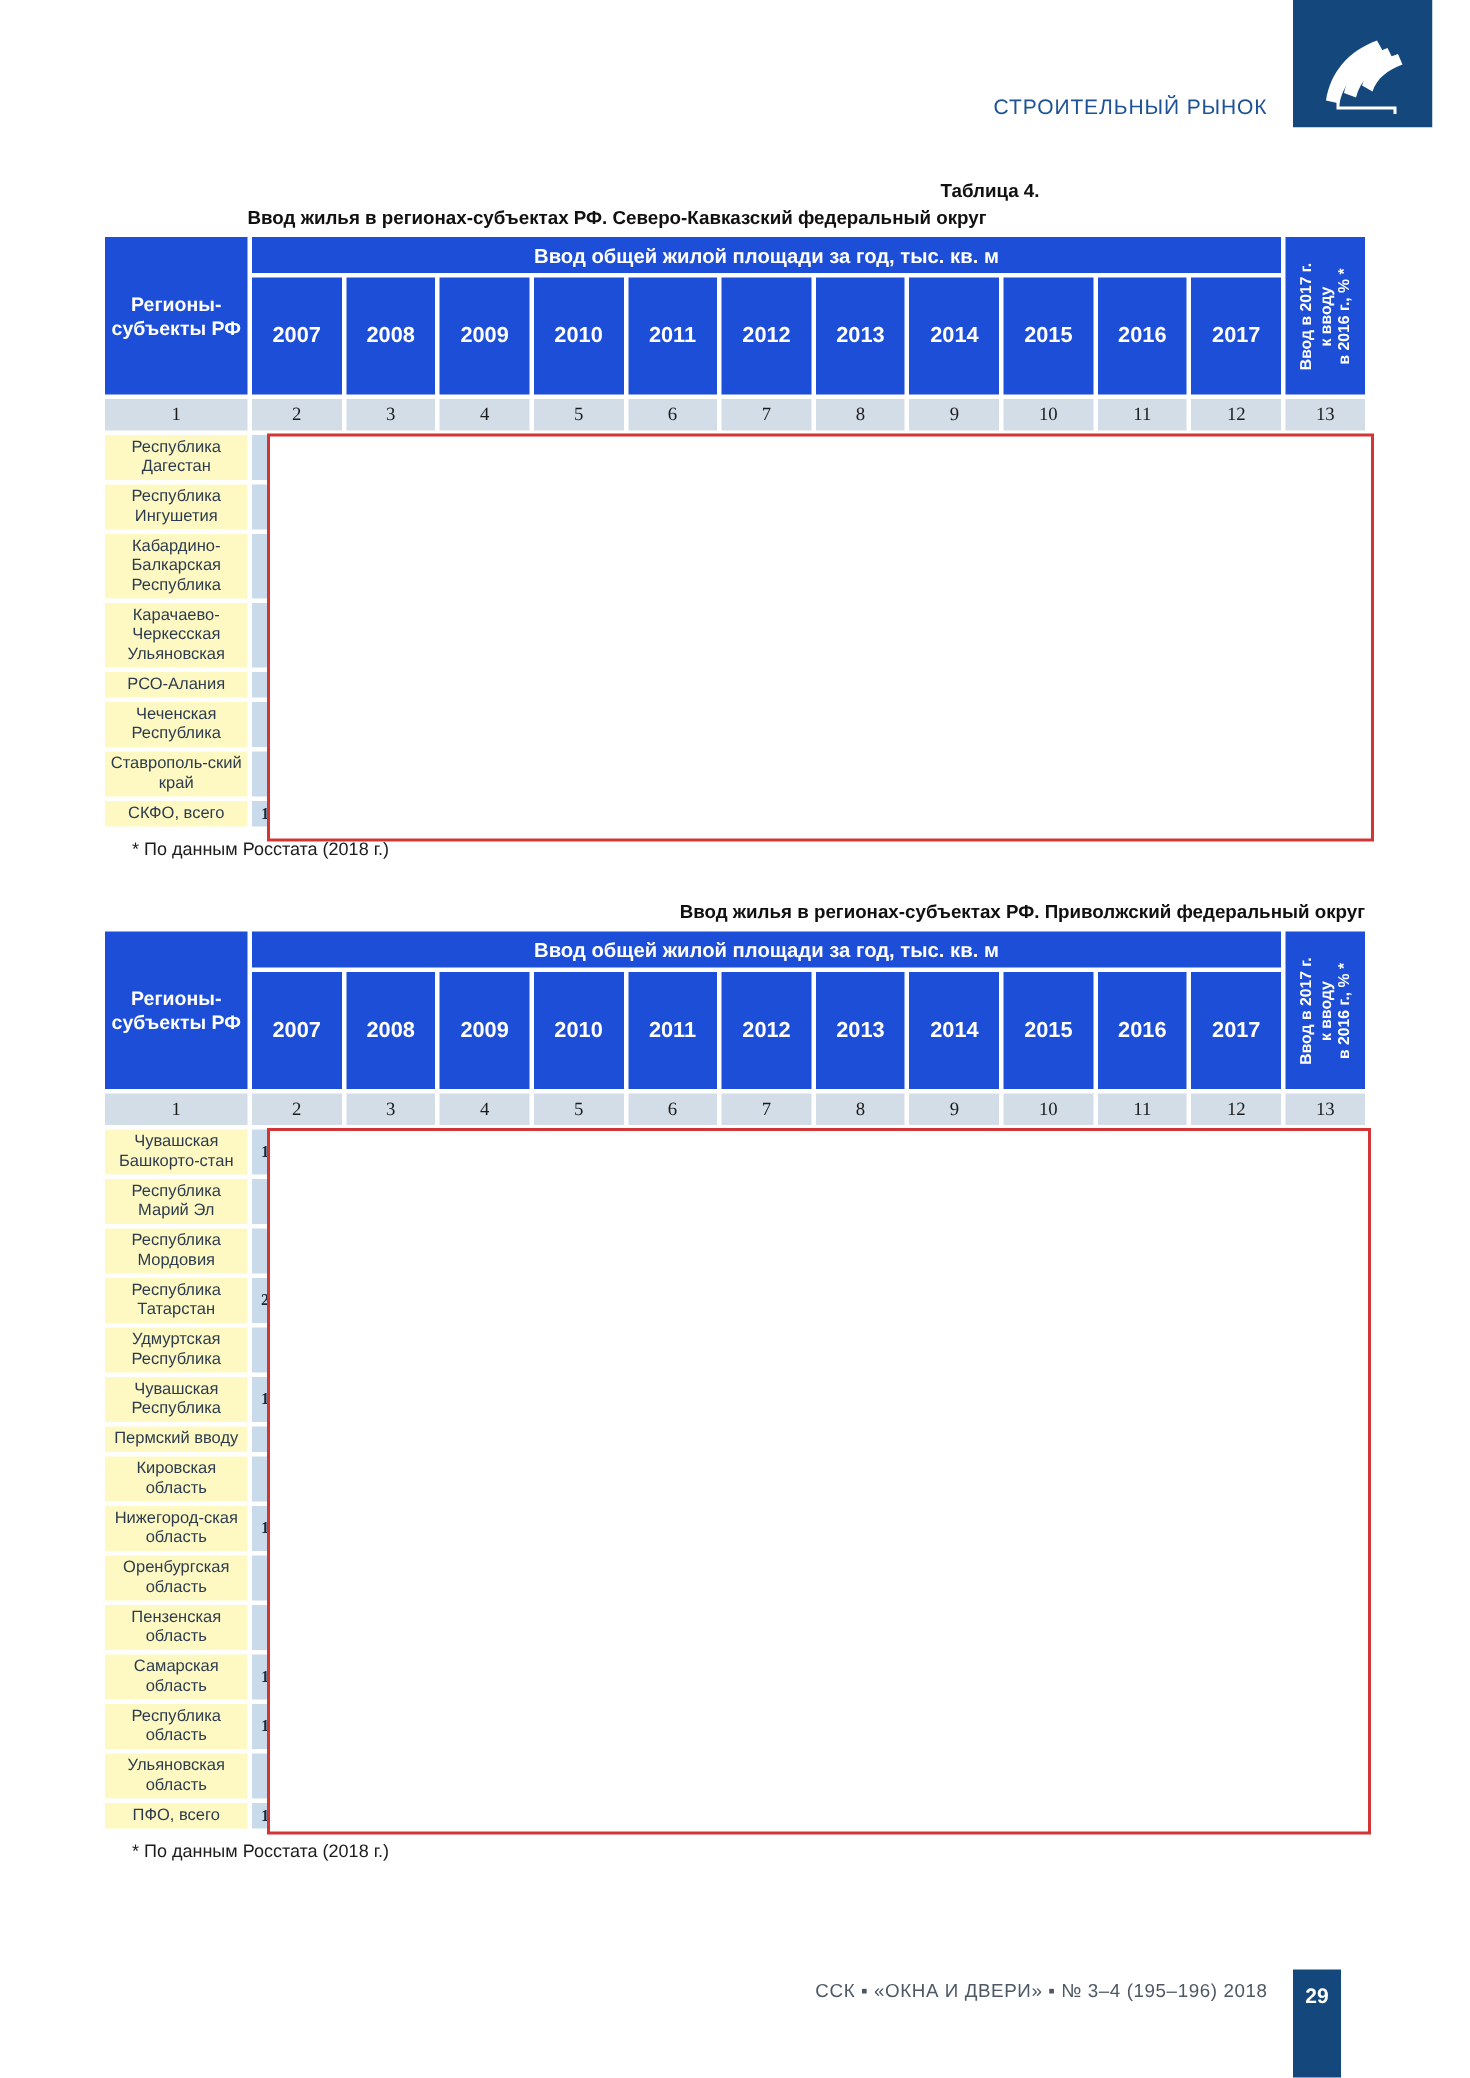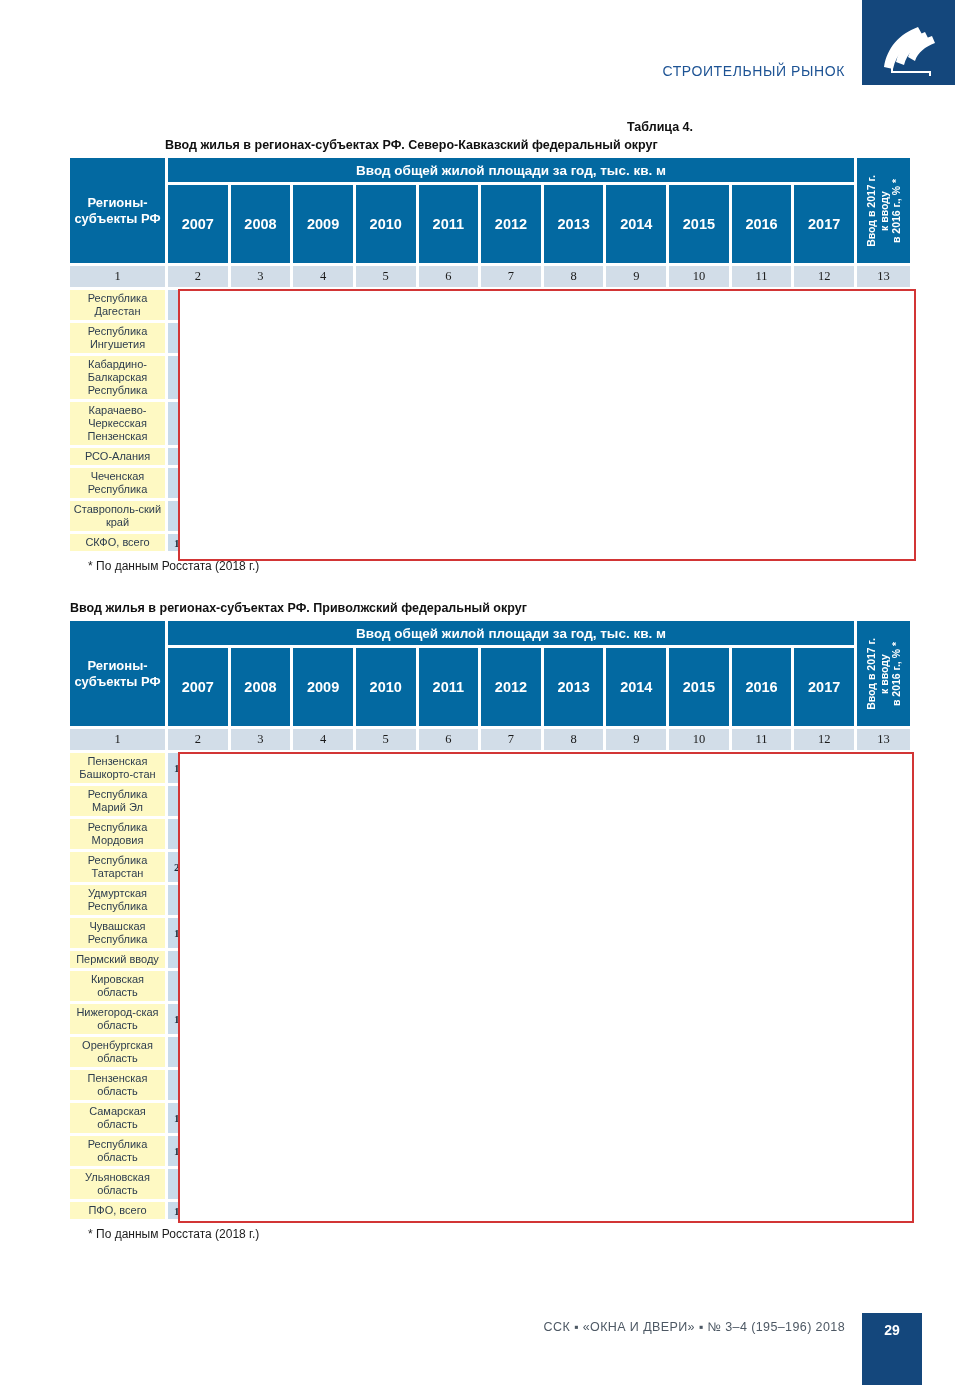--- a/index.html
+++ b/index.html
@@ -5,37 +5,37 @@
   html,body{margin:0;padding:0;}
   body{width:980px;height:1385px;position:relative;background:#ffffff;
        font-family:"Liberation Sans",sans-serif;overflow:hidden;}
 
   
   .section-title{position:absolute;top:63px;right:135px;font-size:14px;font-weight:normal;
        letter-spacing:.6px;color:#1d5394;}
   .logo{position:absolute;top:0;left:862px;width:93px;height:85px;}
   .footer-line{position:absolute;top:1320px;right:135px;font-size:12.5px;letter-spacing:.4px;
        color:#4d5864;}
-  .pagenum-box{position:absolute;left:862px;top:1313px;width:60px;height:72px;background:#14477c;
+  .pagenum-box{position:absolute;left:862px;top:1313px;width:32px;height:72px;background:#14477c;
        color:#fff;font-weight:bold;font-size:14px;text-align:center;padding-top:9px;box-sizing:border-box;}
 
   
   .block{position:absolute;left:70px;width:840px;}
   #b0{top:120px;} #b1{top:598px;}
   .tbl-label{font-weight:bold;font-size:12.5px;color:#101010;line-height:14px;}
   #b0 .tbl-label{margin-left:557px;}
   #b1 .tbl-label{text-align:right;padding-right:10px;}
   .tbl-title{font-weight:bold;font-size:12.5px;color:#101010;line-height:14px;}
   #b0 .tbl-title{margin:4px 0 0 95px;}
-  #b1 .tbl-title{text-align:left;margin-top:3px;}
+  #b1 .tbl-title{text-align:right;margin-top:3px;}
   .grid{position:relative;display:grid;width:840px;margin-top:6px;
         grid-template-columns:95px repeat(11,1fr) 53px;
         grid-template-rows:24px 78px 21px;grid-auto-rows:auto;gap:3px;}
   .c{display:flex;align-items:center;justify-content:center;text-align:center;box-sizing:border-box;}
-  .navy{background:#0369a1;color:#fff;font-weight:bold;}
+  .navy{background:#1d4ed8;color:#fff;font-weight:bold;}
   .regionhdr{grid-row:1/3;grid-column:1;font-size:13px;line-height:16px;padding:2px;}
   .group{grid-column:2/13;font-size:13.5px;}
   .rot{grid-row:1/3;grid-column:13;position:relative;}
   .rot-inner{position:absolute;left:50%;top:50%;transform:translate(-50%,-50%) rotate(-90deg);
         width:96px;font-size:10.5px;line-height:12.5px;font-weight:bold;color:#fff;text-align:center;}
   .rot-inner span{display:block;}
   .yr{font-size:14.5px;}
   .num{background:#d2dde8;font-family:"Liberation Serif",serif;font-size:12.5px;color:#1b1b1b;height:21px;}
   .rl{background:#fef9c3;font-size:11px;line-height:13px;color:#2c3c4e;padding:2px;min-height:17px;}
   .strip{grid-column:2/-1;background:#c9dbea;display:flex;align-items:center;
@@ -103,21 +103,21 @@
         <span class="frag"></span>
       </div>
       <div class="c rl">Республика Ингушетия</div>
       <div class="strip">
         <span class="frag"></span>
       </div>
       <div class="c rl">Кабардино-Балкарская Республика</div>
       <div class="strip">
         <span class="frag"></span>
       </div>
-      <div class="c rl">Карачаево-Черкесская Пензенская</div>
+      <div class="c rl">Карачаево-Черкесская Ульяновская</div>
       <div class="strip">
         <span class="frag"></span>
       </div>
       <div class="c rl">РСО-Алания</div>
       <div class="strip">
         <span class="frag"></span>
       </div>
       <div class="c rl">Чеченская Республика</div>
       <div class="strip">
         <span class="frag"></span>
@@ -164,21 +164,21 @@
       <div class="c num">4</div>
       <div class="c num">5</div>
       <div class="c num">6</div>
       <div class="c num">7</div>
       <div class="c num">8</div>
       <div class="c num">9</div>
       <div class="c num">10</div>
       <div class="c num">11</div>
       <div class="c num">12</div>
       <div class="c num">13</div>
-      <div class="c rl">Пензенская Башкорто-стан</div>
+      <div class="c rl">Чувашская Башкорто-стан</div>
       <div class="strip">
         <span class="frag">1</span>
       </div>
       <div class="c rl">Республика Марий Эл</div>
       <div class="strip">
         <span class="frag"></span>
       </div>
       <div class="c rl">Республика Мордовия</div>
       <div class="strip">
         <span class="frag"></span>

